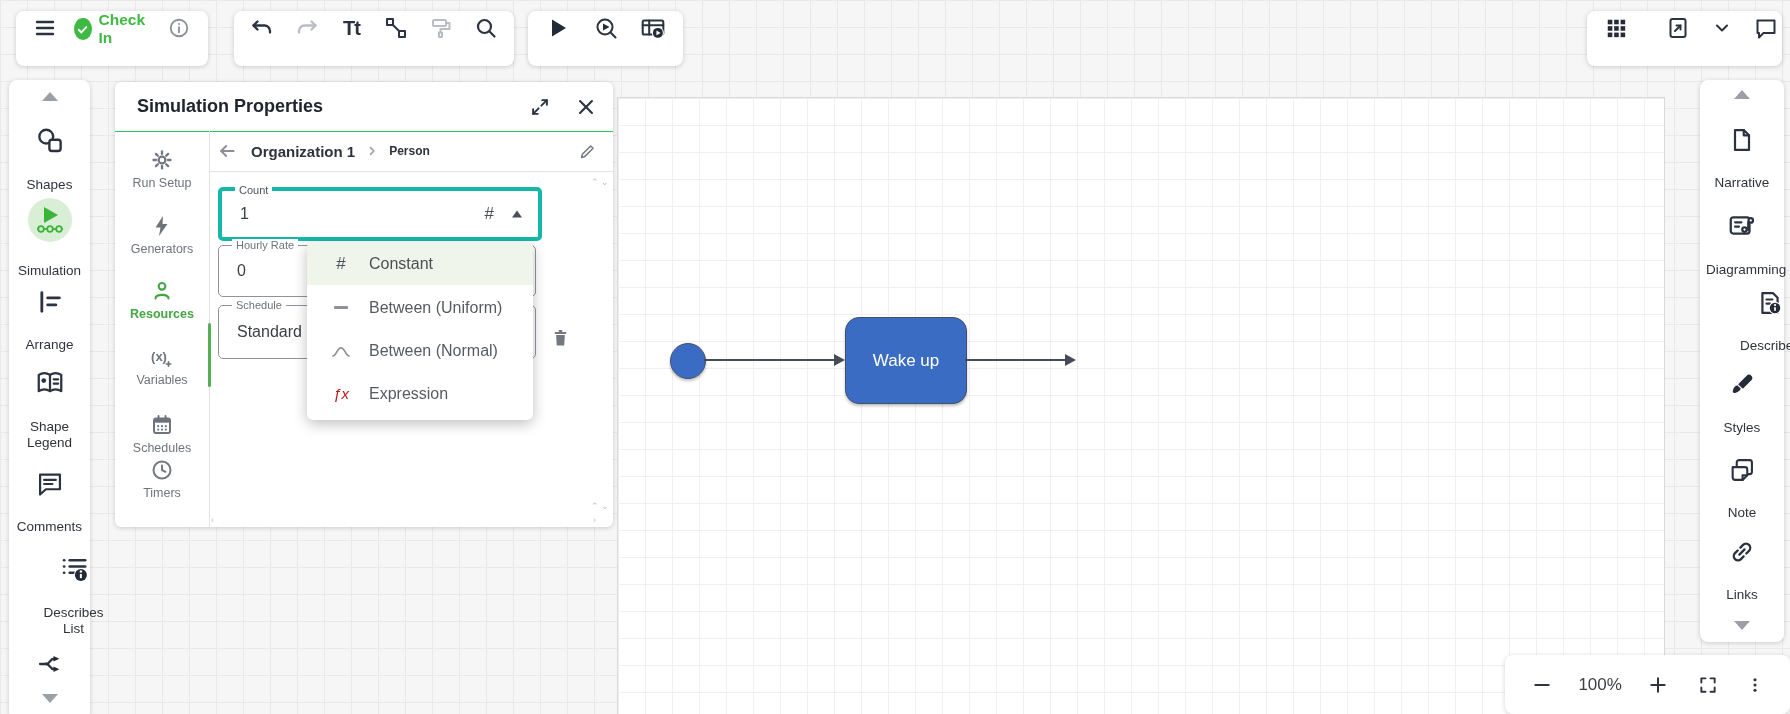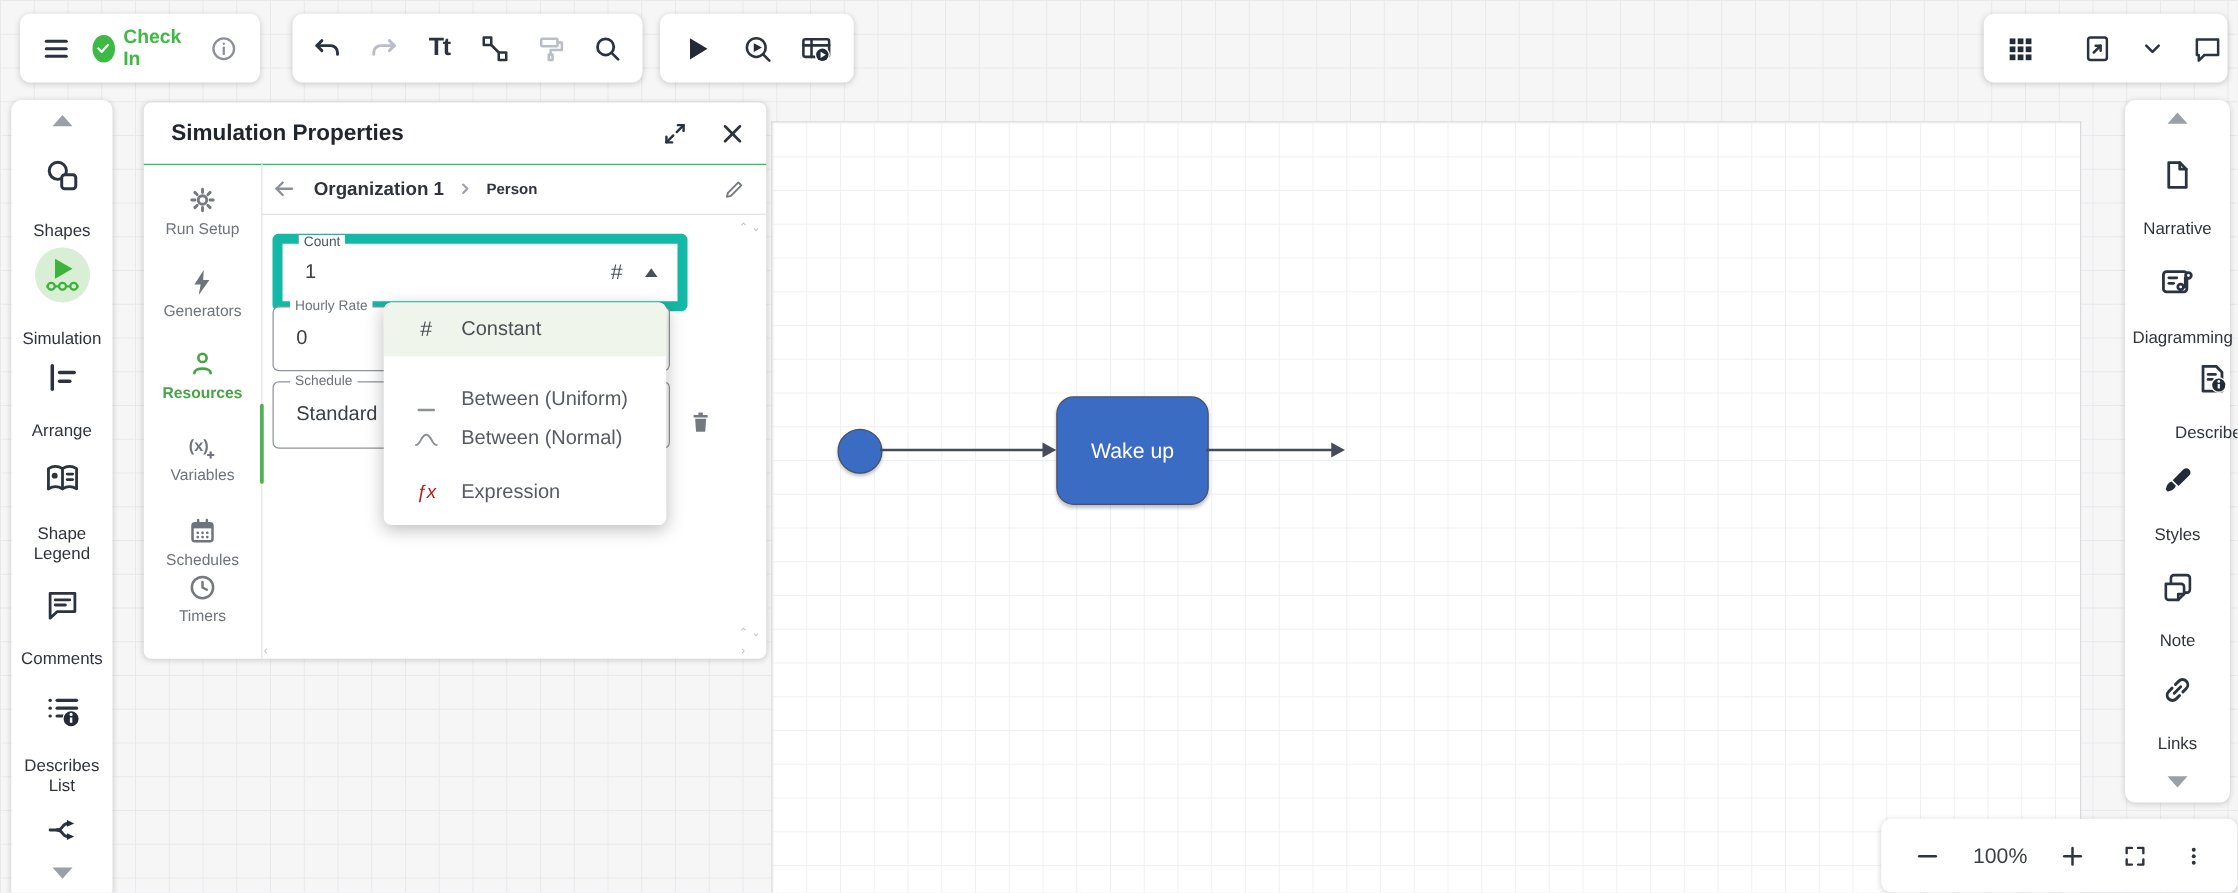--- a/index.html
+++ b/index.html
@@ -3,21 +3,21 @@
 <meta charset="utf-8">
 <style>
   html,body{margin:0;padding:0;}
   body{font-family:"Liberation Sans",sans-serif;background:#e8e8ea;}
   #stage{position:relative;width:1790px;height:714px;overflow:hidden;
     background-color:#f6f6f7;
     background-image:linear-gradient(to right,#e9e9ec 1px,transparent 1px),
                      linear-gradient(to bottom,#e9e9ec 1px,transparent 1px);
     background-size:27px 27px;color:#2b3340;}
   .card{position:absolute;background:#fff;border-radius:8px;box-shadow:0 1px 5px rgba(0,0,0,.18);}
-  .tb{display:flex;align-items:center;}
+  .tb{display:flex;align-items:flex-start;}
   .tbtn{display:flex;align-items:center;justify-content:center;width:34px;height:34px;border-radius:4px;flex:0 0 auto;}
   .ic{stroke:#2b3340;fill:none;stroke-width:2;stroke-linecap:round;stroke-linejoin:round;}
   .ic-gray{stroke:#b9bec6;}
   .ic-mid{stroke:#74797f;}
   .ic-green{stroke:#45a545;}
   
   #page{position:absolute;left:617px;top:97px;width:1046px;height:617px;background:#fff;
     background-image:linear-gradient(to right,#f0f0f3 1px,transparent 1px),
                      linear-gradient(to bottom,#f0f0f3 1px,transparent 1px);
     background-size:27px 27px;border:1px solid #d9d9dd;border-bottom:none;}
@@ -267,21 +267,21 @@
       <svg width="28" height="28" viewBox="0 0 24 24">
           <g class="ic" style="stroke-width:1.9">
             <path d="M3.5 4 h17 v12.5 h-12 l-5 4.5 z"></path>
             <line x1="7" y1="8.5" x2="17" y2="8.5"></line>
             <line x1="7" y1="12" x2="14" y2="12"></line>
           </g>
         </svg>
       <span class="lbl">Comments</span>
     </div>
 
-    <div class="sbitem" style="top:474px;">
+    <div class="sbitem" style="top:474px;margin-left:24px;">
       <svg width="30" height="30" viewBox="0 0 24 24">
           <g class="ic" style="stroke-width:2">
             <line x1="8.5" y1="5" x2="21" y2="5"></line>
             <line x1="8.5" y1="10" x2="21" y2="10"></line>
             <line x1="8.5" y1="15" x2="13.5" y2="15"></line>
             <line x1="4" y1="5" x2="4.2" y2="5"></line>
             <line x1="4" y1="10" x2="4.2" y2="10"></line>
             <line x1="4" y1="15" x2="4.2" y2="15"></line>
           </g>
           <circle cx="17.5" cy="16.8" r="5.6" fill="#fff"></circle>
@@ -496,21 +496,21 @@
           <path d="M10 7.5 l4.5 4.5 -4.5 4.5" class="ic" style="stroke:#9aa0a6;stroke-width:2.2"></path>
         </svg>
       <span style="font-size:12px;font-weight:bold;color:#2f333b;">Person</span>
       <div class="tbtn" style="position:absolute;right:12px;width:28px;height:28px;">
         <svg width="19" height="19" viewBox="0 0 24 24">
             <path d="M4.5 19.5 l1-4 L16 5 l3 3 L8.5 18.5 z" class="ic" style="stroke:#74797f;stroke-width:1.9"></path>
           </svg>
       </div>
     </div>
 
-    <div class="ffield" style="top:105px;height:46px;border:8px solid #14b8a6;">
+    <div class="ffield" style="top:105px;height:46px;border:4px solid #14b8a6;">
       <span class="flabel" style="color:#4e555c;">Count</span>
       <span class="fval">1</span>
       <span style="position:absolute;right:44px;top:50%;transform:translateY(-50%);font-size:17px;color:#4b5058;">#</span>
       <span style="position:absolute;right:16px;top:50%;transform:translateY(-50%);width:0;height:0;border-left:5.5px solid transparent;border-right:5.5px solid transparent;border-bottom:7px solid #4b5058;"></span>
     </div>
 
     <div class="ffield" style="top:163px;height:50px;">
       <span class="flabel">Hourly Rate</span>
       <span class="fval">0</span>
     </div>
@@ -526,21 +526,21 @@
           <rect x="5.5" y="5.7" width="13" height="2.2" rx=".6" fill="#74797f"></rect>
           <path d="M7 9.2 h10 l-.8 11.8 h-8.4 z" fill="#74797f"></path>
         </svg>
     </div>
 
     <div id="dropdown">
       <div class="ditem sel" style="top:0;">
         <span class="dicon" style="color:#4b5058;">#</span>
         <span>Constant</span>
       </div>
-      <div class="ditem" style="top:44px;align-items:flex-end;">
+      <div class="ditem" style="top:44px;">
         <span class="dicon">
             <span style="display:inline-block;width:14px;height:2.4px;background:#8d9197;border-radius:1px;"></span>
           </span>
         <span>Between (Uniform)</span>
       </div>
       <div class="ditem" style="top:87px;">
         <span class="dicon">
             <svg width="20" height="16" viewBox="0 0 22 16">
               <path d="M2 13.5 c4 0 4.5-9 9-9 s5 9 9 9" fill="none" stroke="#8d9197" stroke-width="1.8" stroke-linecap="round"></path>
             </svg>

